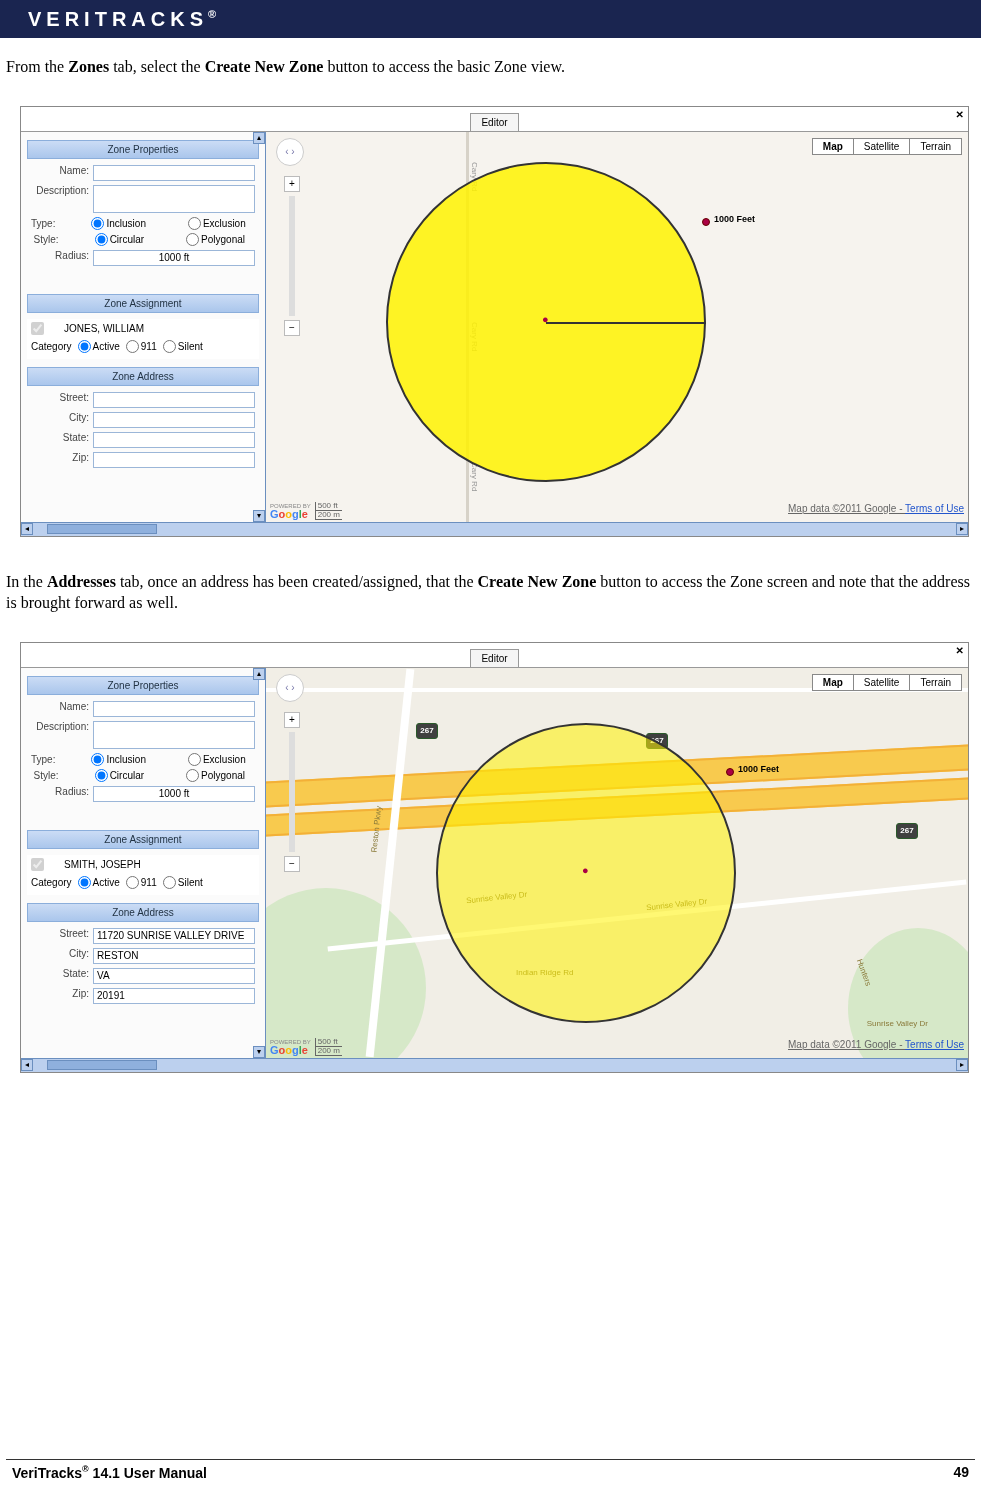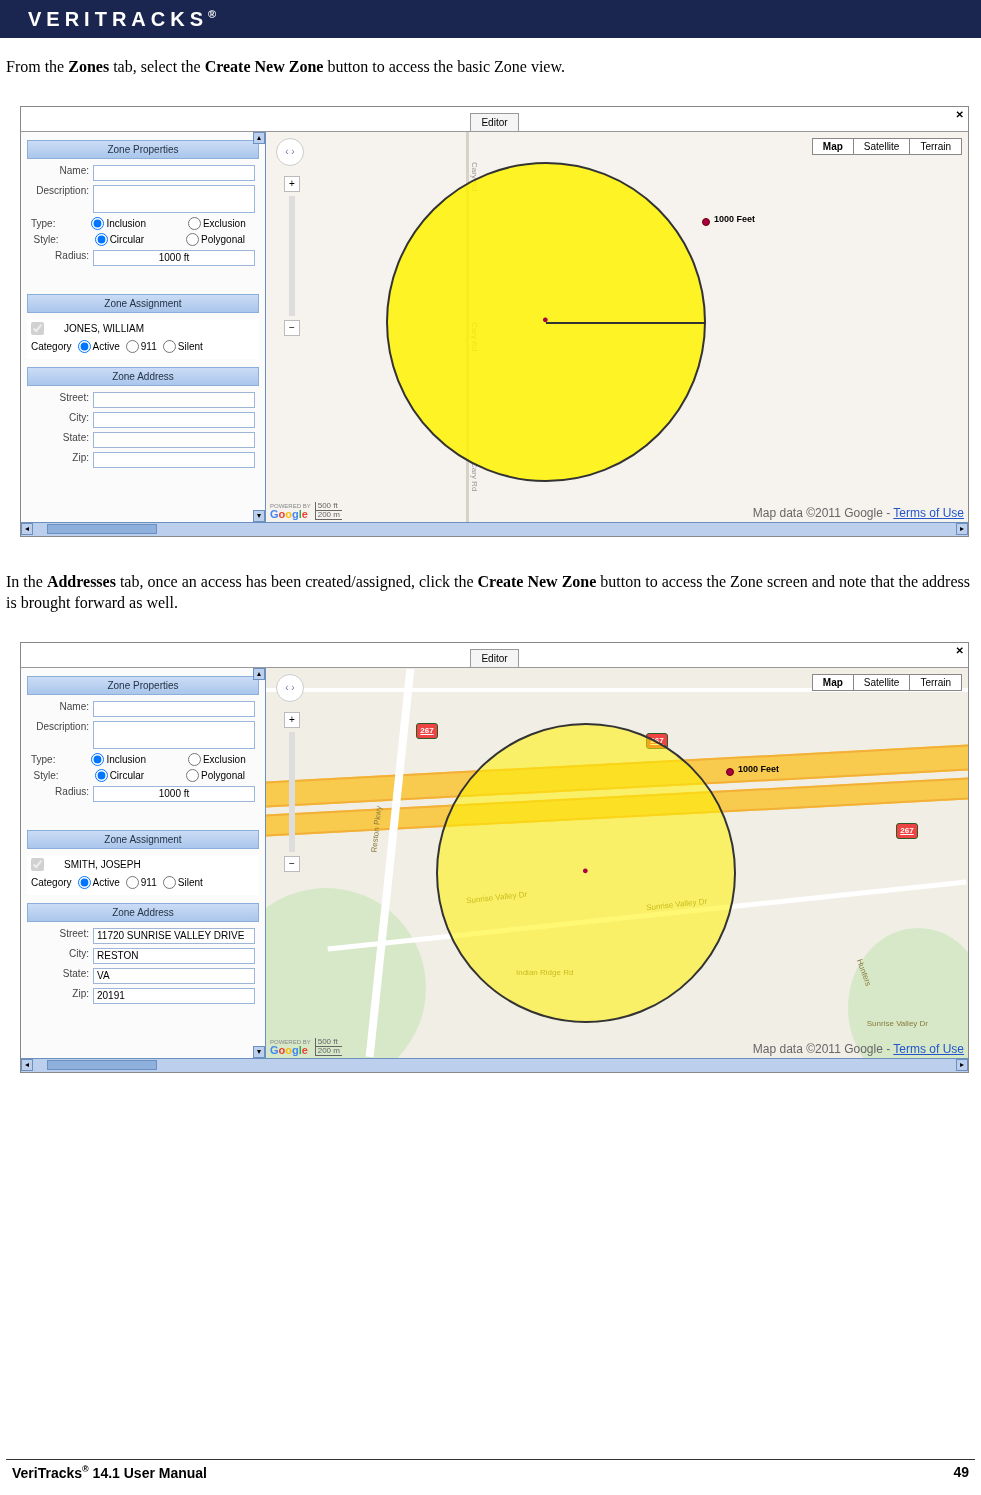--- a/index.html
+++ b/index.html
@@ -49,27 +49,27 @@
   .zone-yellow-trans { background: rgba(255, 242, 0, 0.55); }
   .zone-marker { position: absolute; width: 8px; height: 8px; }
   .zone-marker::before { content: '●'; color: #a04; position: absolute; top: -7px; left: -2px; font-size: 11px; }
   .radius-line { position: absolute; height: 2px; background: #333; }
   .radius-dot { position: absolute; width: 8px; height: 8px; background: #a04; border: 1px solid #600; border-radius: 50%; }
   .radius-label { position: absolute; font-size: 9px; font-weight: bold; color: #000; white-space: nowrap; }
   .attribution { position: absolute; bottom: 2px; left: 4px; display: flex; align-items: flex-end; gap: 4px; font-size: 8px; color: #666; }
   .attribution .google { font-family: Arial; font-weight: bold; font-size: 11px; }
   .google .g1{color:#4285F4}.google .g2{color:#EA4335}.google .g3{color:#FBBC05}.google .g4{color:#4285F4}.google .g5{color:#34A853}.google .g6{color:#EA4335}
   .scalebar { border: 1px solid #666; border-top: none; border-right: none; padding: 0 2px; line-height: 1; }
-  .map-attr-right { position: absolute; bottom: 2px; right: 4px; font-size: 12px; color: #666; }
+  .map-attr-right { position: absolute; bottom: 8px; right: 4px; font-size: 10px; color: #666; text-decoration: underline; }
   .map-attr-right a { color: #2255cc; text-decoration: underline; }
   
   .map2-bg { background: #f1eee6; }
   .hwy { position: absolute; background: #f8ca4e; border-top: 2px solid #f3b037; border-bottom: 2px solid #f3b037; }
   .local-road { position: absolute; background: #fff; }
-  .shield { position: absolute; width: 22px; height: 16px; background: #ef4444; color: #fff; font-size: 8px; font-weight: bold; display: flex; align-items: center; justify-content: center; border-radius: 3px; border: 1px solid #2a5a2a; text-decoration: underline; }
+  .shield { position: absolute; width: 22px; height: 16px; background: #404040; color: #fff; font-size: 8px; font-weight: bold; display: flex; align-items: center; justify-content: center; border-radius: 3px; border: 1px solid #2a5a2a; }
   .road-text { position: absolute; font-size: 8px; color: #8a7a3a; }
   .park { position: absolute; background: #d6e8c8; border-radius: 50%; }
   .footer { position: absolute; bottom: 14px; left: 0; right: 0; padding: 0 6px; display: flex; justify-content: space-between; font-family: Arial, sans-serif; font-weight: bold; font-size: 14px; border-top: 1px solid #333; padding-top: 4px; margin: 0 6px; }
   .footer sup { font-size: 9px; }
   .page-wrap { position: relative; min-height: 1495px; }
 </style>
 </head>
 <body>
 
 <div class="page-wrap">
@@ -200,21 +200,21 @@
       </div>
     </div>
     <div class="hscroll">
         <span class="arrow">◂</span>
         <span class="thumb"></span>
         <span class="arrow" style="margin-left:auto">▸</span>
       </div>
   </div>
 
   <p class="body-text" style="margin-top:28px">
-    <span>In the </span><span class="bold">Addresses</span><span> tab, once an access has been created/assigned, click the </span><span class="bold">Create New Zone</span><span> button to access the Zone screen and note that the address is brought forward as well.</span>
+    <span>In the </span><span class="bold">Addresses</span><span> tab, once an address has been created/assigned, that the </span><span class="bold">Create New Zone</span><span> button to access the Zone screen and note that the address is brought forward as well.</span>
   </p>
 
   <div class="screenshot">
     <span class="close-x">✕</span>
     <div class="tab-row"><span class="tab">Editor</span></div>
     <div class="app-body">
       <div class="sidebar">
         <div class="scroll-up">▴</div>
         <div class="section-title">Zone Properties</div>
         <div class="form-row">

